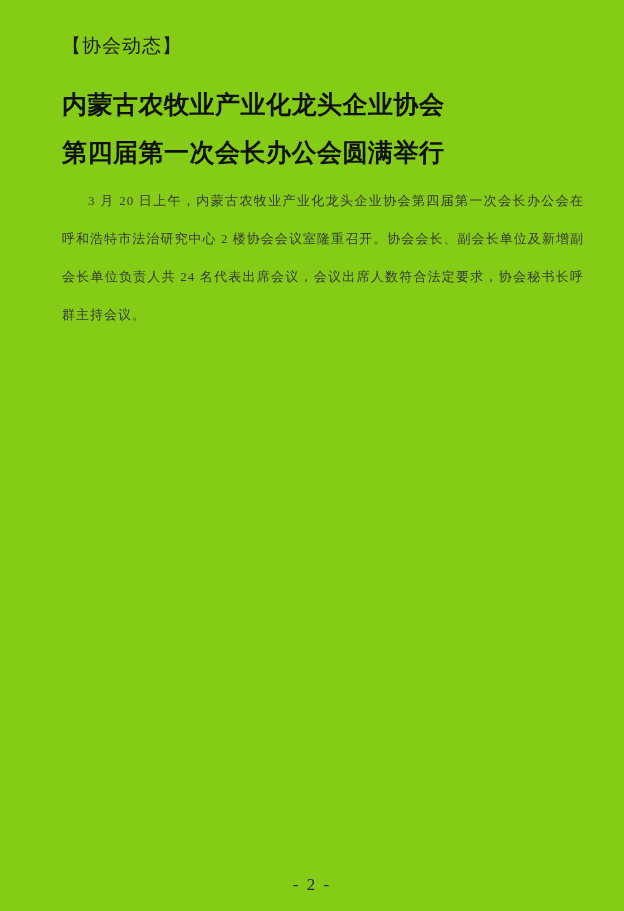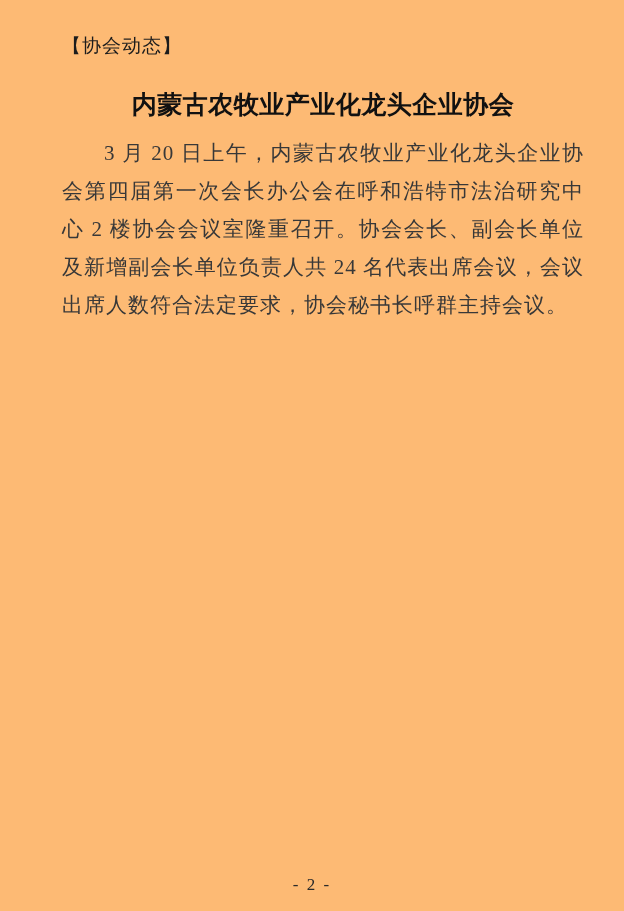--- a/index.html
+++ b/index.html
@@ -5,53 +5,52 @@
   html, body {
     margin: 0;
     padding: 0;
     background: #ffffff;
   }
   .page {
     position: relative;
     width: 624px;
     height: 911px;
     margin: 0 auto;
-    background: #fdba74;
+    background: #84cc16;
     box-sizing: border-box;
     padding: 34px 40px 0 62px;
     overflow: hidden;
     font-family: "Liberation Serif", "DejaVu Serif", serif;
     color: #383838;
   }
   .section-tag {
     font-family: "Liberation Sans", "DejaVu Sans", sans-serif;
     font-size: 19px;
     line-height: 24px;
     color: #1c1c1c;
     letter-spacing: 1px;
   }
   .doc-title {
     margin: 22px 0 0 0;
-    text-align: center;
     font-family: "Liberation Sans", "DejaVu Sans", sans-serif;
     font-weight: 700;
     font-size: 25px;
     line-height: 48px;
     color: #111111;
     letter-spacing: 0.5px;
   }
   .doc-title .title-line {
     display: block;
   }
   .article {
     margin-top: 6px;
   }
   .article p {
     margin: 0;
-    font-size: 21px;
+    font-size: 13px;
     line-height: 38px;
     letter-spacing: 1px;
     text-indent: 2em;
     text-align: justify;
     color: #383838;
   }
   .page-footer {
     position: absolute;
     left: 0;
     right: 0;
@@ -64,20 +63,21 @@
 </style>
 </head>
 <body>
 
 <div class="page">
 
   <div class="section-tag">【协会动态】</div>
 
   <h1 class="doc-title">
     <span class="title-line">内蒙古农牧业产业化龙头企业协会</span>
+    <span class="title-line">第四届第一次会长办公会圆满举行</span>
   </h1>
 
   <div class="article">
     <p>3 月 20 日上午，内蒙古农牧业产业化龙头企业协会第四届第一次会长办公会在呼和浩特市法治研究中心 2 楼协会会议室隆重召开。协会会长、副会长单位及新增副会长单位负责人共 24 名代表出席会议，会议出席人数符合法定要求，协会秘书长呼群主持会议。</p>
   </div>
 
   <div class="page-footer">- 2 -</div>
 
 </div>
 

